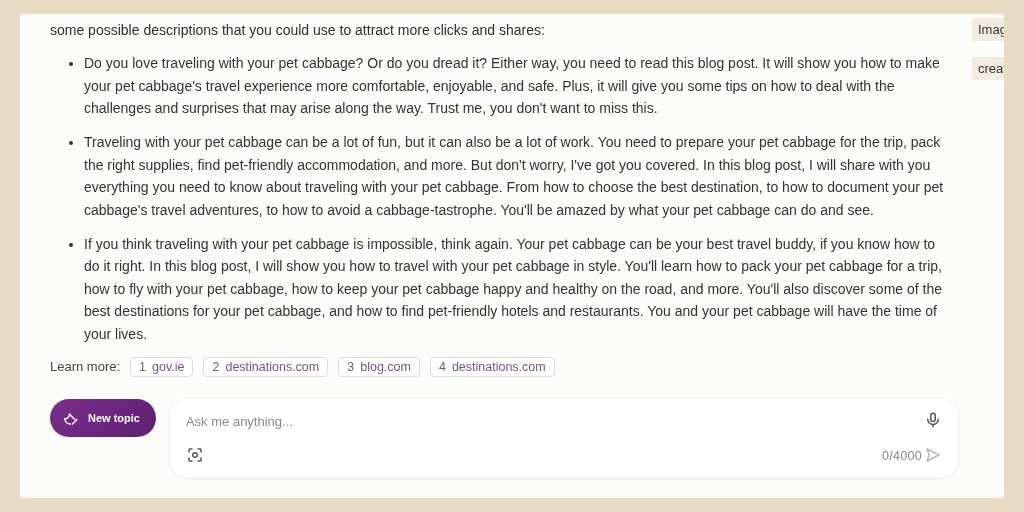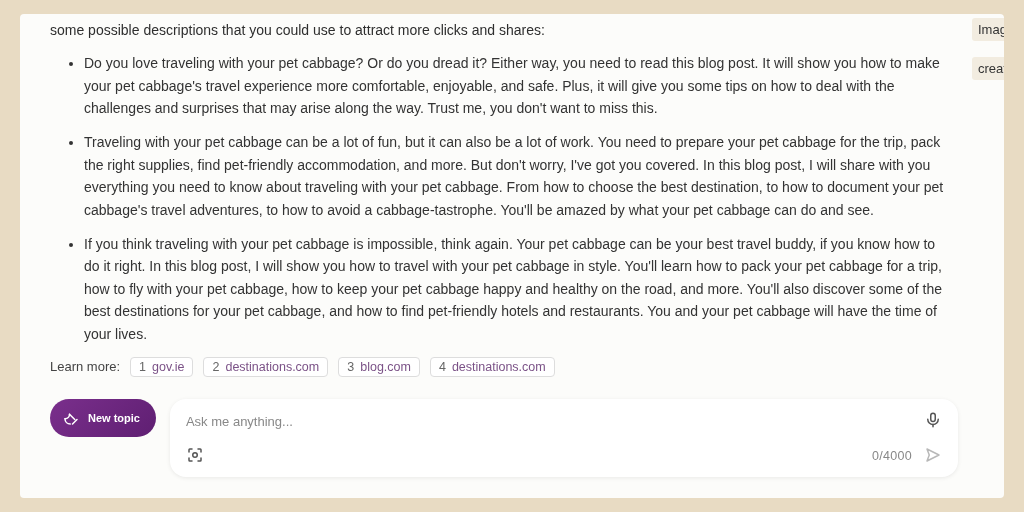--- a/index.html
+++ b/index.html
@@ -131,21 +131,21 @@
   }
   .ask-input::placeholder { color:#888; }
   .mic, .lens, .send {
     background: none; border: none; cursor: pointer; padding: 2px;
     color: #555;
   }
   .ask-bottom {
     display:flex; align-items:center; justify-content:space-between;
     font-size: 12px; color:#888;
   }
-  .ask-bottom .right { display:flex; gap:10px; align-items:center;text-align:center; }
+  .ask-bottom .right { display:flex; align-items:center;text-align:center; }
   .counter { font-size: 12.5px; letter-spacing: .3px; }
 </style>
 </head>
 <body>
 
 <div class="frame">
 
   <div class="main">
 
     <p class="intro">some possible descriptions that you could use to attract more clicks and shares:</p>

